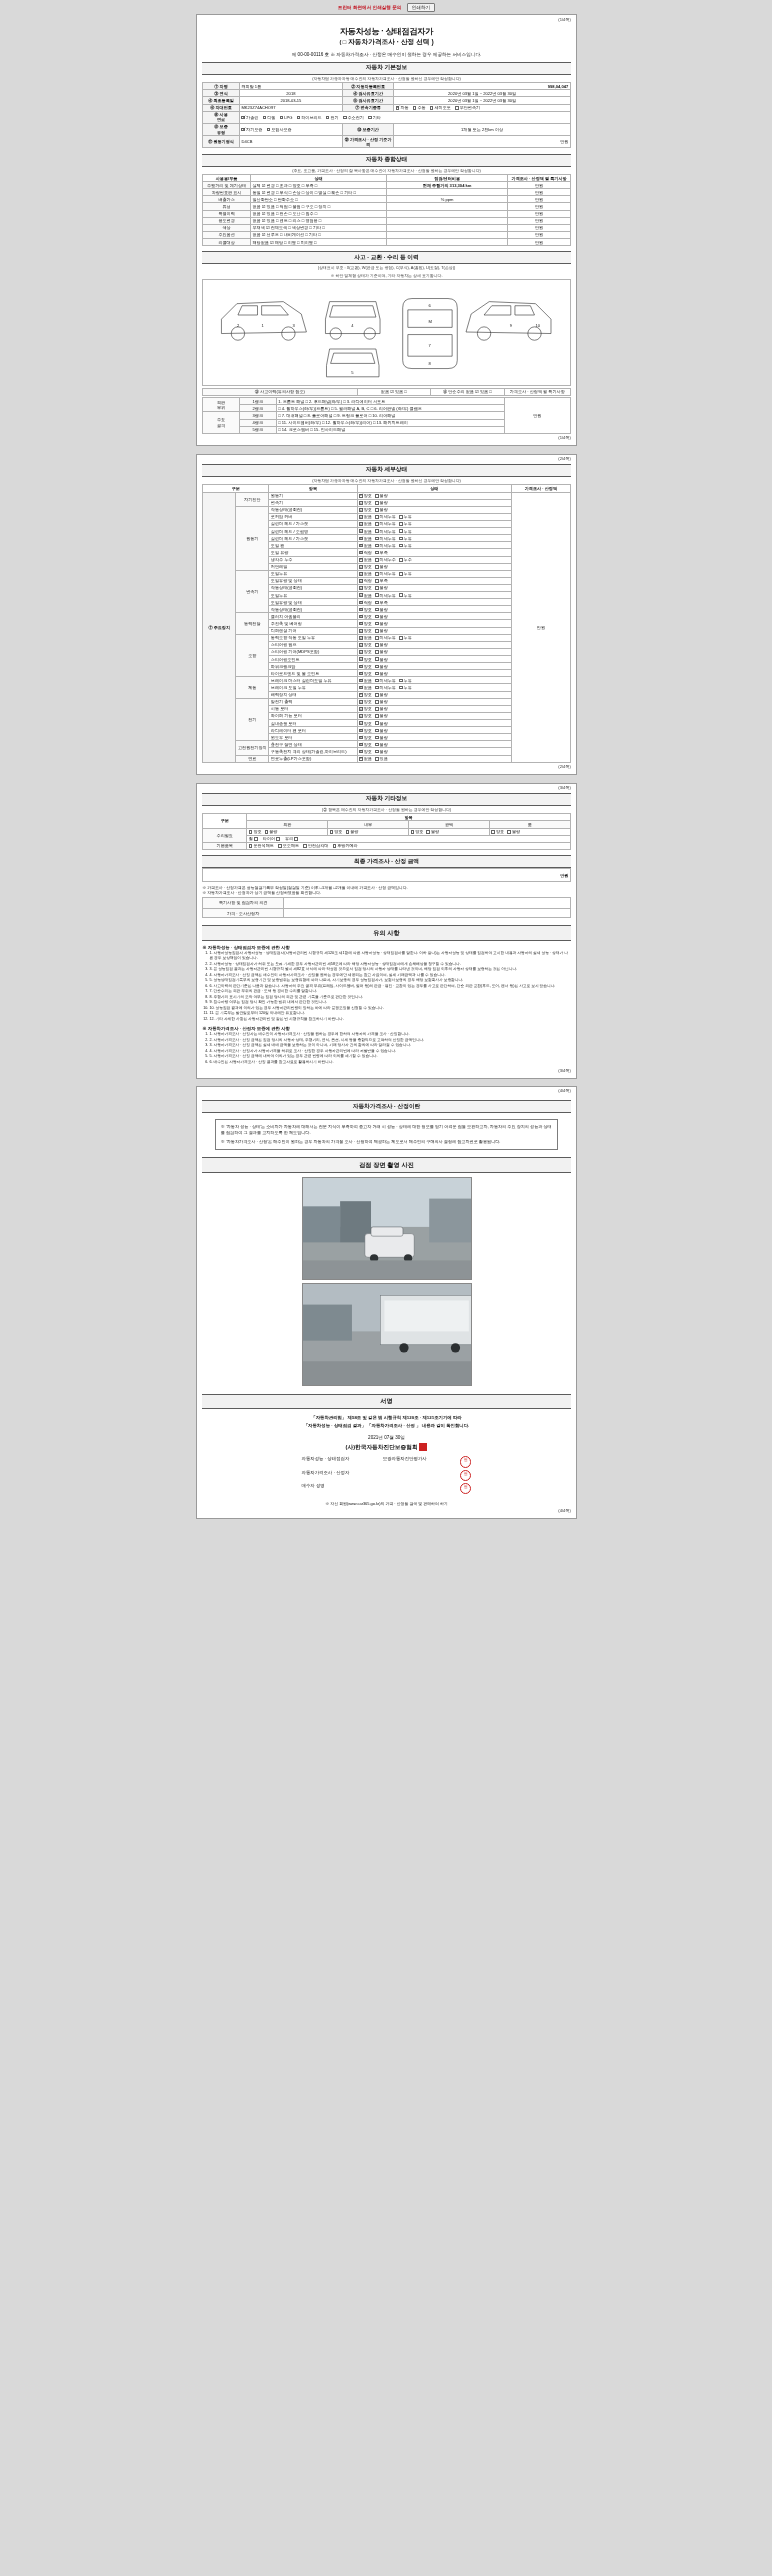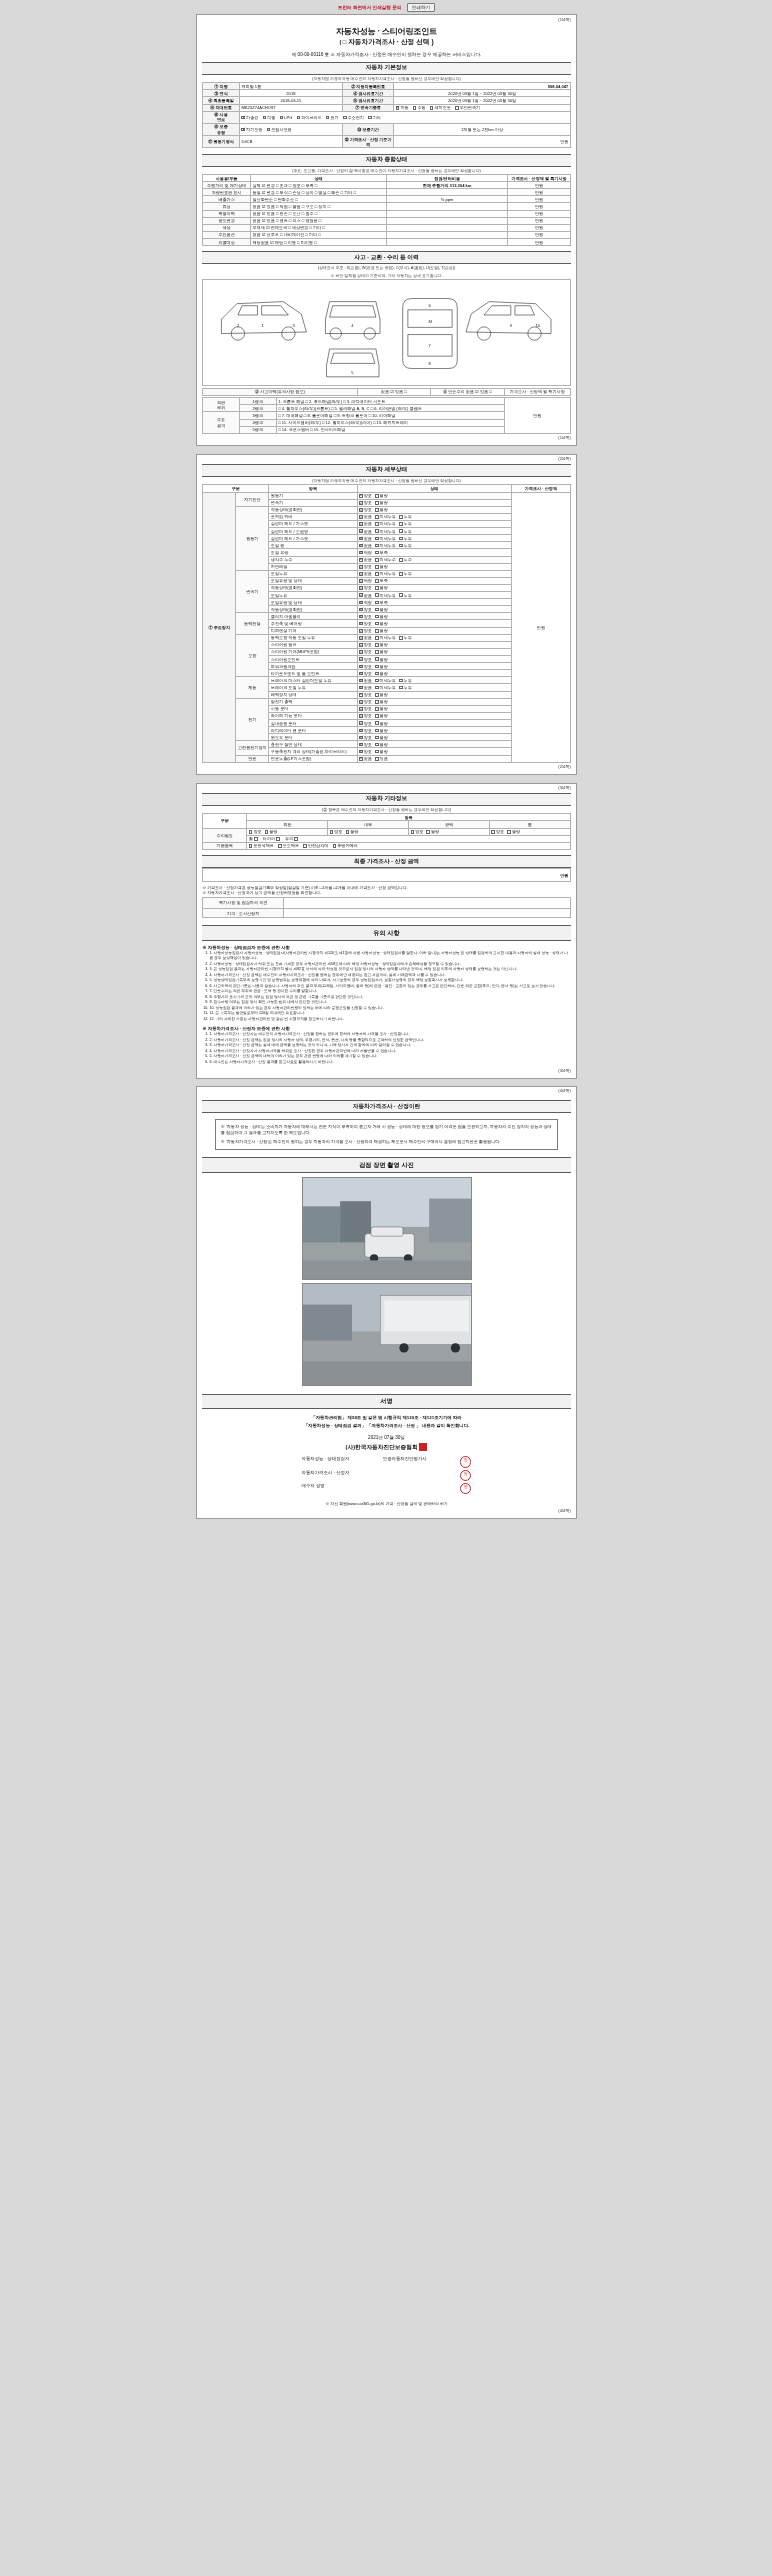--- a/index.html
+++ b/index.html
@@ -106,21 +106,21 @@
 <div class="wrap">
 
   <div class="topbar">
     <span class="redlink">프린터 화면에서 인쇄실행 문의</span>
     <span class="printbtn">인쇄하기</span>
   </div>
 
   <div class="page">
     <div class="pagenum">(1/4쪽)</div>
 
-    <h1 class="doc-title">자동차성능 · 스티어링조인트</h1>
+    <h1 class="doc-title">자동차성능 · 상태점검자가</h1>
     <div class="doc-sub">
       <span class="chk">( </span><span class="chk">□</span>
       <span>자동차가격조사 · 산정 선택</span><span> )</span>
     </div>
     <div class="doc-line">제 00-00-00116 호   ※ 자동차가격조사 · 산정은 매수인이 원하는 경우 제공하는 서비스입니다.</div>
 
     <div class="sec-title">자동차 기본정보</div>
     <div class="sec-note">(자동차법 가중자자동 매수인의 자동차가격조사 · 산정을 원하신 경우에만 작성합니다)</div>
     <table class="grid">
       <colgroup>

